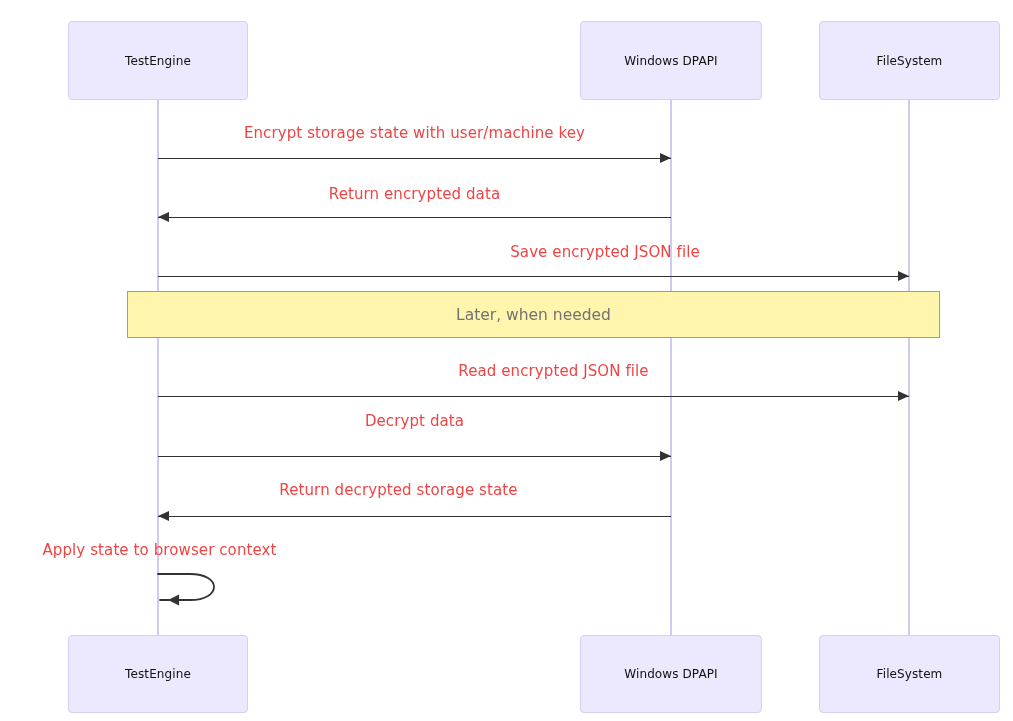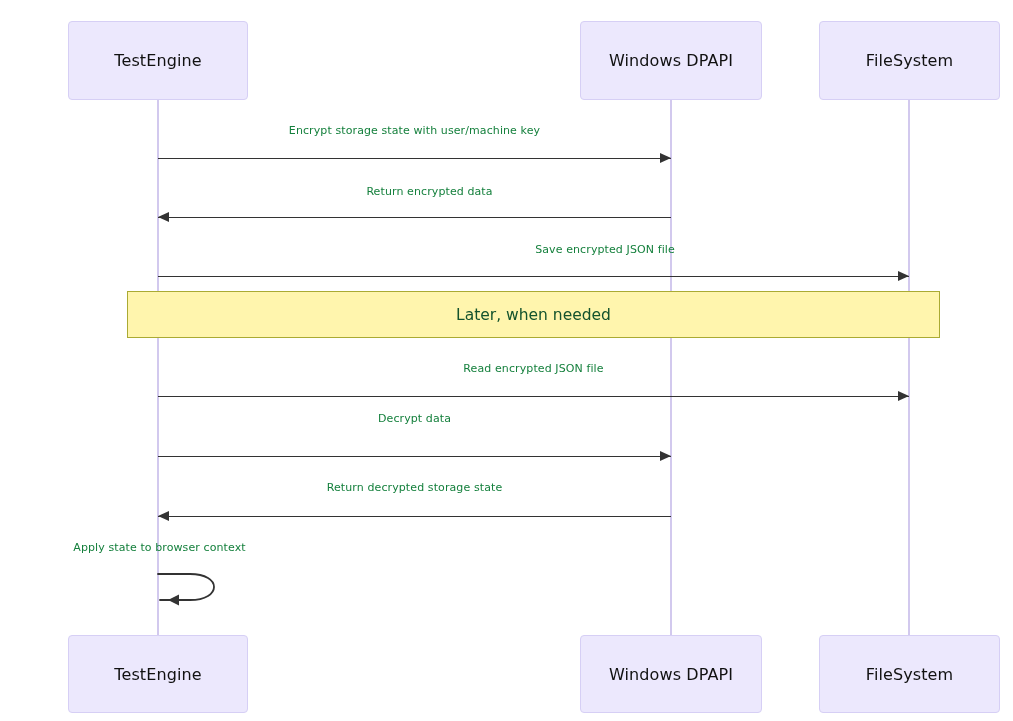--- a/index.html
+++ b/index.html
@@ -34,21 +34,21 @@
   .actor-box {
     position: absolute;
     box-sizing: border-box;
     background: #ECE8FD;
     border: 1px solid #D6CFF5;
     border-radius: 4px;
     display: flex;
     align-items: center;
     justify-content: center;
     color: #111111;
-    font-size: 16px;
+    font-size: 12px;
     letter-spacing: 0.1px;
     white-space: nowrap;
   }
   .actor-label { pointer-events: none; }
 
   
   .lifeline {
     position: absolute;
     width: 2px;
     background: #D2C9EE;
@@ -65,36 +65,36 @@
     width: 0; height: 0;
     border-top: 5.5px solid transparent;
     border-bottom: 5.5px solid transparent;
   }
   .arrow-head.right { border-left: 11px solid #333333; }
   .arrow-head.left  { border-right: 11px solid #333333; }
 
   .msg-label {
     position: absolute;
     text-align: center;
-    color: #15803d;
-    font-size: 11px;
+    color: #ef4444;
+    font-size: 15px;
     white-space: nowrap;
     letter-spacing: 0.1px;
   }
 
   
   .note-box {
     position: absolute;
     box-sizing: border-box;
     background: #FFF5AD;
     border: 1.5px solid #AAAA33;
     display: flex;
     align-items: center;
     justify-content: center;
-    color: #14532d;
+    color: #737373;
     font-size: 15.5px;
     white-space: nowrap;
   }
 
   
   .self-loop {
     position: absolute;
   }
   .self-loop svg { display: block; overflow: visible; }
 </style>
@@ -120,37 +120,37 @@
       <span class="actor-label">FileSystem</span>
     </div>
   </div>
 
   <div class="layer">
 
     <div class="msg-label" style="left:158px; top:124px; width:513px;">Encrypt storage state with user/machine key</div>
     <div class="msg-line" style="left:158px; top:158px; width:513px;"></div>
     <div class="arrow-head right" style="left:660px; top:153px;"></div>
 
-    <div class="msg-label" style="left:173px; top:185px; width:513px;">Return encrypted data</div>
+    <div class="msg-label" style="left:158px; top:185px; width:513px;">Return encrypted data</div>
     <div class="msg-line" style="left:158px; top:217px; width:513px;"></div>
     <div class="arrow-head left" style="left:158px; top:212px;"></div>
 
     <div class="msg-label" style="left:158px; top:243px; width:894px;">Save encrypted JSON file</div>
     <div class="msg-line" style="left:158px; top:276px; width:751px;"></div>
     <div class="arrow-head right" style="left:898px; top:271px;"></div>
 
-    <div class="msg-label" style="left:158px; top:362px; width:751px;">Read encrypted JSON file</div>
+    <div class="msg-label" style="left:158px; top:362px; width:751px;padding-left:20px;">Read encrypted JSON file</div>
     <div class="msg-line" style="left:158px; top:396px; width:751px;"></div>
     <div class="arrow-head right" style="left:898px; top:391px;"></div>
 
     <div class="msg-label" style="left:158px; top:412px; width:513px;">Decrypt data</div>
     <div class="msg-line" style="left:158px; top:456px; width:513px;"></div>
     <div class="arrow-head right" style="left:660px; top:451px;"></div>
 
-    <div class="msg-label" style="left:158px; top:481px; width:513px;">Return decrypted storage state</div>
+    <div class="msg-label" style="left:142px; top:481px; width:513px;">Return decrypted storage state</div>
     <div class="msg-line" style="left:158px; top:516px; width:513px;"></div>
     <div class="arrow-head left" style="left:158px; top:511px;"></div>
 
   </div>
 
   <div class="layer">
     <div class="note-box" style="left:127px; top:291px; width:813px; height:47px;">
       <span>Later, when needed</span>
     </div>
   </div>

